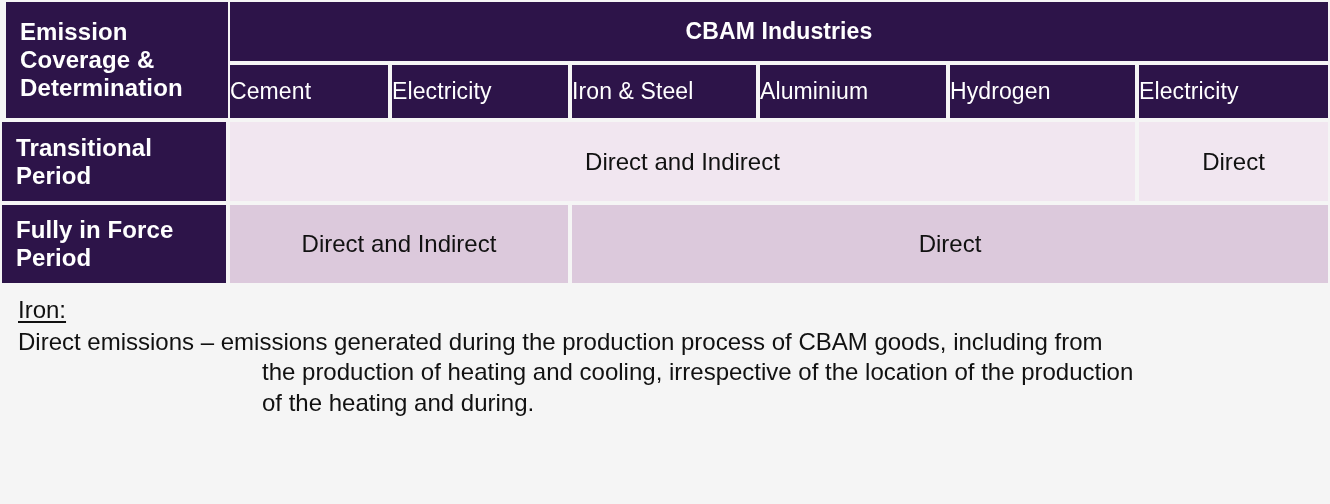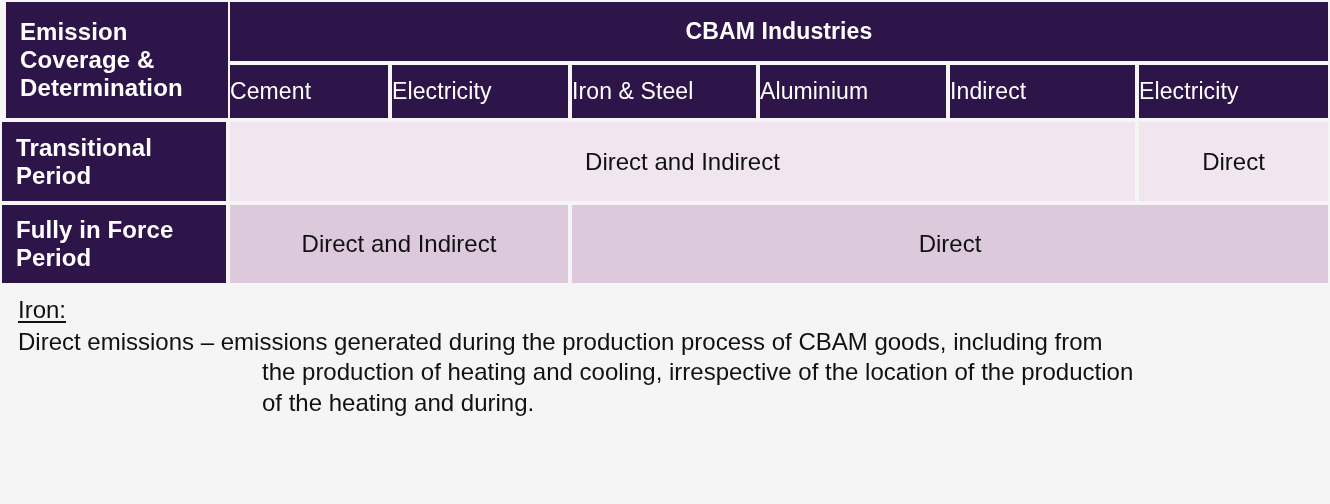--- a/index.html
+++ b/index.html
@@ -128,21 +128,21 @@
 
   <div class="cell hdr hdr-col" style="left:570px; top:63px; width:188px; height:57px;">
     <span>Iron &amp; Steel</span>
   </div>
 
   <div class="cell hdr hdr-col" style="left:758px; top:63px; width:190px; height:57px;">
     <span>Aluminium</span>
   </div>
 
   <div class="cell hdr hdr-col" style="left:948px; top:63px; width:189px; height:57px;">
-    <span>Indirect</span>
+    <span>Hydrogen</span>
   </div>
 
   <div class="cell hdr hdr-col" style="left:1137px; top:63px; width:193px; height:57px;">
     <span>Electricity</span>
   </div>
 
   <div class="cell hdr hdr-left" style="left:0px; top:120px; width:228px; height:83px;">
     <span>Transitional<br>Period</span>
   </div>
 

